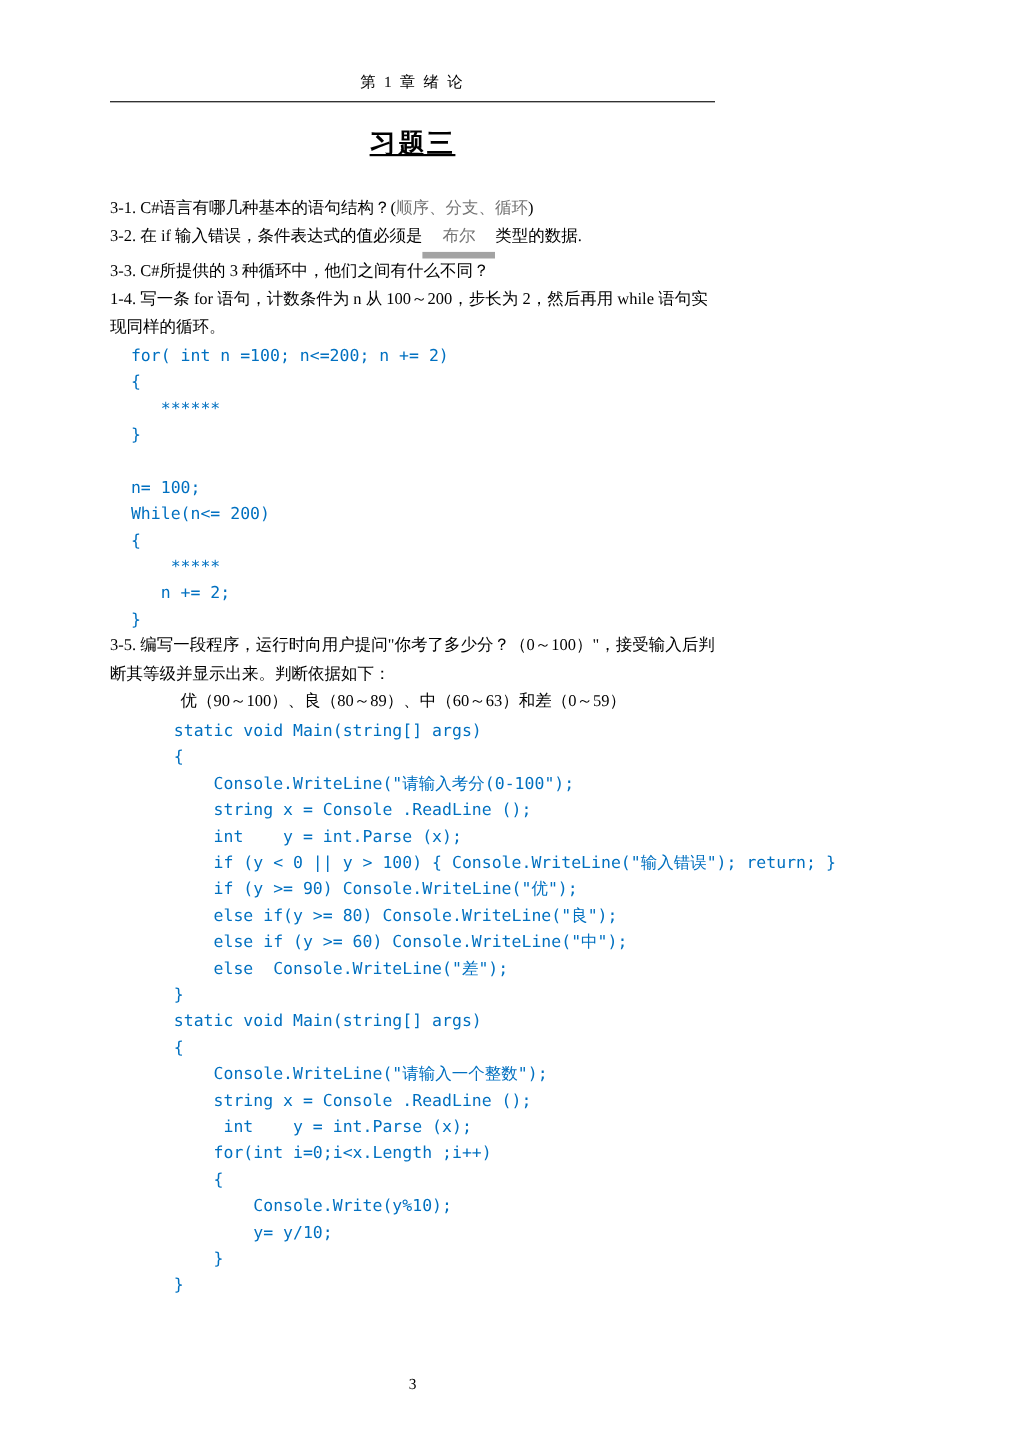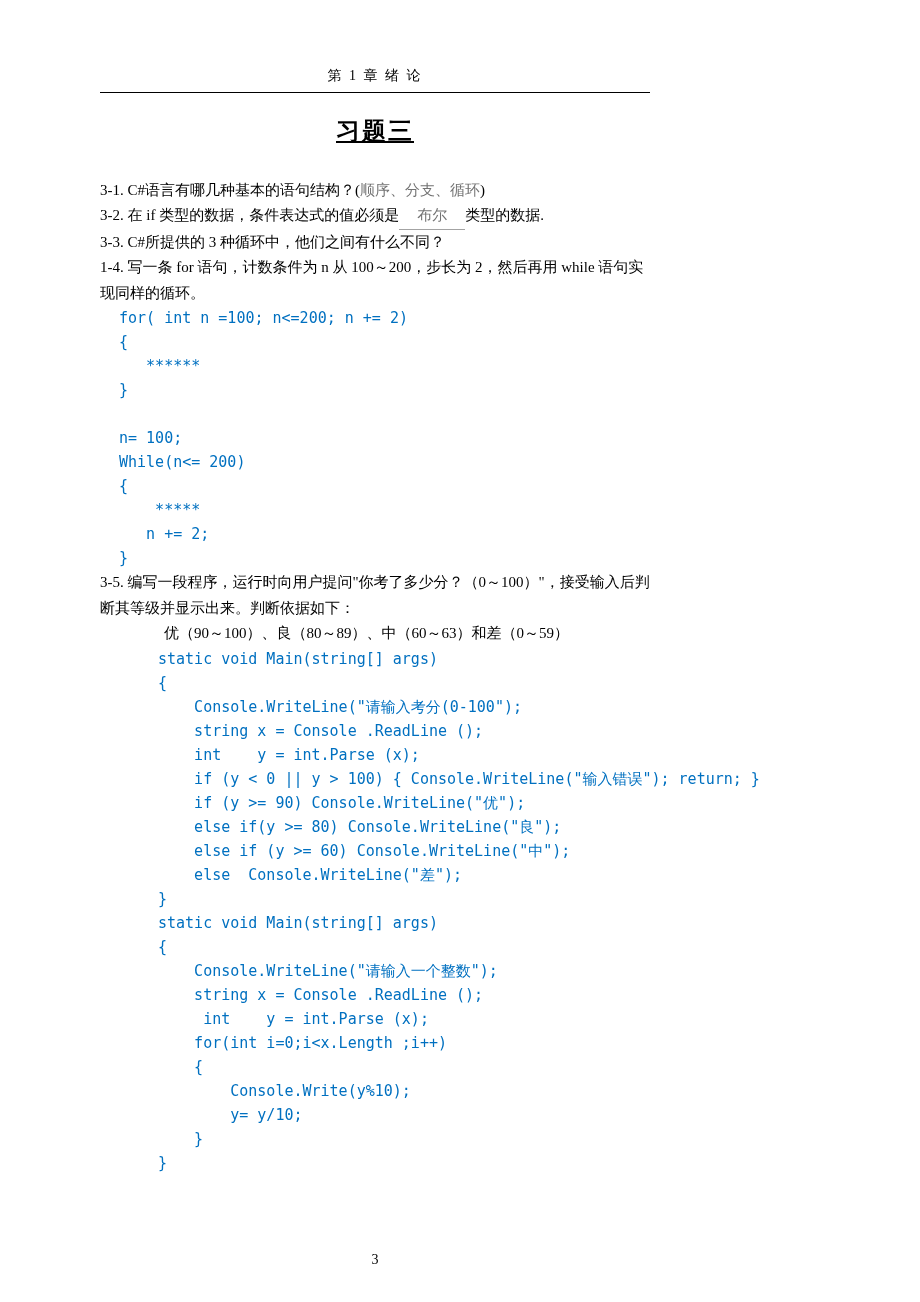--- a/index.html
+++ b/index.html
@@ -38,21 +38,21 @@
     .q {
       margin: 0;
       text-align: left;
     }
     .q .num {
       display: inline-block;
     }
     .red { color: #737373; }
     .underline {
       display: inline-block;
-      border-bottom: 1px solid #a3a3a3;
+      border-bottom: 6px solid #a3a3a3;
       min-width: 66px;
       text-align: center;
     }
     .code {
       margin-left: 19px;
       font-family: "SimSun", "宋体", monospace;
       color: #0070c0;
       white-space: pre;
       line-height: 1.6;
     }
@@ -84,21 +84,21 @@
 
   <div class="title">习题三</div>
 
   <p class="q">
     <span class="num">3-1.</span>
     <span>C#语言有哪几种基本的语句结构？(</span><span class="red">顺序、分支、循环</span><span>)</span>
   </p>
 
   <p class="q">
     <span class="num">3-2.</span>
-    <span>在 if 类型的数据，条件表达式的值必须是</span><span class="underline red">  布尔  </span><span>类型的数据.</span>
+    <span>在 if 输入错误，条件表达式的值必须是</span><span class="underline red">  布尔  </span><span>类型的数据.</span>
   </p>
 
   <p class="q">
     <span class="num">3-3.</span>
     <span>C#所提供的 3 种循环中，他们之间有什么不同？</span>
   </p>
 
   <p class="q">
     <span class="num">1-4.</span><span> 写一条 for 语句，计数条件为 n 从 100～200，步长为 2，然后再用 while 语句实现同样的循环。</span>
   </p>

